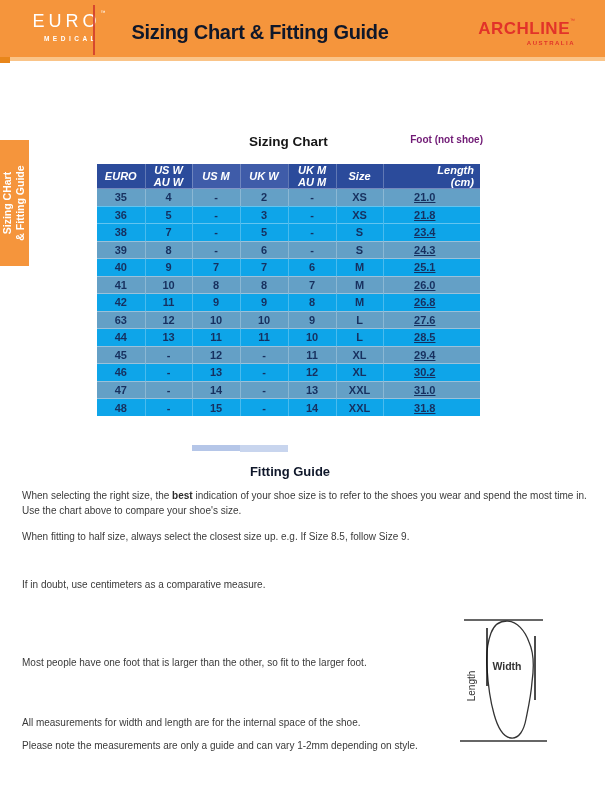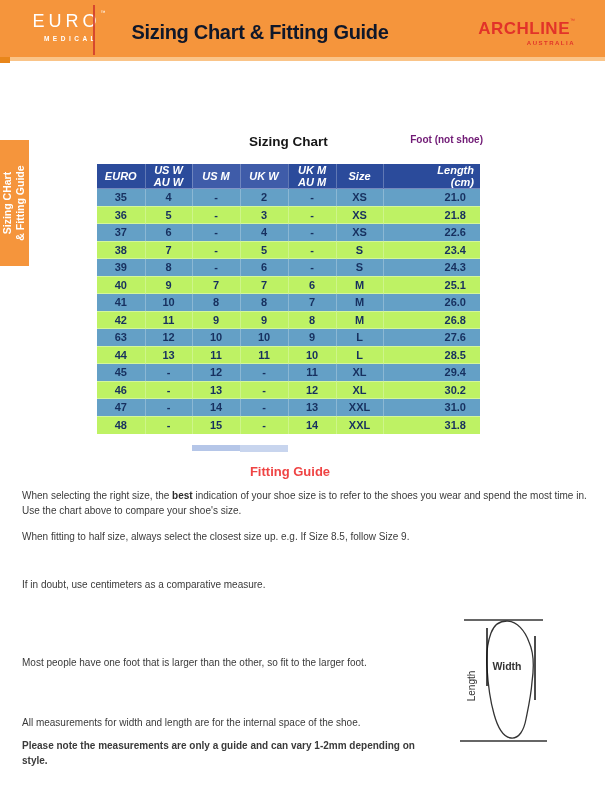--- a/index.html
+++ b/index.html
@@ -43,41 +43,41 @@
 
   table.sizing { position:absolute; left:97px; top:164px; width:383px;
     border-collapse:collapse; table-layout:fixed; }
   table.sizing th, table.sizing td { padding:0; text-align:center; vertical-align:middle; }
   table.sizing thead tr { height:20px;font-style:italic; }
   table.sizing th { background:#2B4B9B; color:#ffffff; font-size:11px; line-height:12px; font-weight:bold; }
   table.sizing th.lite { background:#3F5CA9;text-align:center; }
   table.sizing th span { display:block; }
   table.sizing tbody tr { height:17.5px; border-top:1px solid rgba(255,255,255,0.35); }
   table.sizing tbody tr.dark td { background:#64A0C6; }
-  table.sizing tbody tr.light td { background:#bef264; }
+  table.sizing tbody tr.light td { background:#0ea5e9; }
   table.sizing td { color:#17305F; font-size:11px; font-weight:bold; }
   table.sizing th + th, table.sizing td + td { border-left:1px solid rgba(255,255,255,0.25); }
   table.sizing th.col-last { text-align:right; padding-right:6px; }
-  table.sizing td.col-last { text-align:right; padding-right:14px; }
+  table.sizing td.col-last { padding-right:14px;text-decoration:underline; }
   .tbl-tail-1 { position:absolute; left:192px; top:445px; width:48px; height:6px; background:#B5C6E8; }
   .tbl-tail-2 { position:absolute; left:240px; top:445px; width:48px; height:7px; background:#C8D5EE; }
 
   
   .h-center { position:absolute; left:10px; width:560px; text-align:center;
-    font-size:13px; font-weight:bold; color:#ef4444; }
+    font-size:13px; font-weight:bold; color:#0f172a; }
   .h-fitting { top:464px; }
   .h-measure { top:556px; }
   .para { position:absolute; left:22px; color:#3A3A3A; font-size:10px; line-height:14.5px; }
   .p-fit1 { top:489px; width:570px; }
   .p-fit2 { top:530px; width:570px; }
   .p-meas1 { top:578px; width:540px; }
   .p-meas2 { top:601px; width:425px; }
   .p-meas3 { top:656px; width:540px; }
   .p-meas4 { top:716px; width:540px; }
-  .p-meas5 { top:739px; width:400px;font-weight:bold; }
+  .p-meas5 { top:739px; width:400px; }
   .bold { font-weight:bold; color:#2b2b2b; }
 
   
   .foot-svg { position:absolute; left:450px; top:608px; }
 </style>
 </head>
 <body>
 
 <div id="page">
 
@@ -156,29 +156,20 @@
         </tr>
         <tr class="light">
           <td>36</td>
           <td>5</td>
           <td>-</td>
           <td>3</td>
           <td>-</td>
           <td>XS</td>
           <td class="col-last">21.8</td>
         </tr>
-        <tr class="dark">
-          <td>37</td>
-          <td>6</td>
-          <td>-</td>
-          <td>4</td>
-          <td>-</td>
-          <td>XS</td>
-          <td class="col-last">22.6</td>
-        </tr>
         <tr class="light">
           <td>38</td>
           <td>7</td>
           <td>-</td>
           <td>5</td>
           <td>-</td>
           <td>S</td>
           <td class="col-last">23.4</td>
         </tr>
         <tr class="dark">

